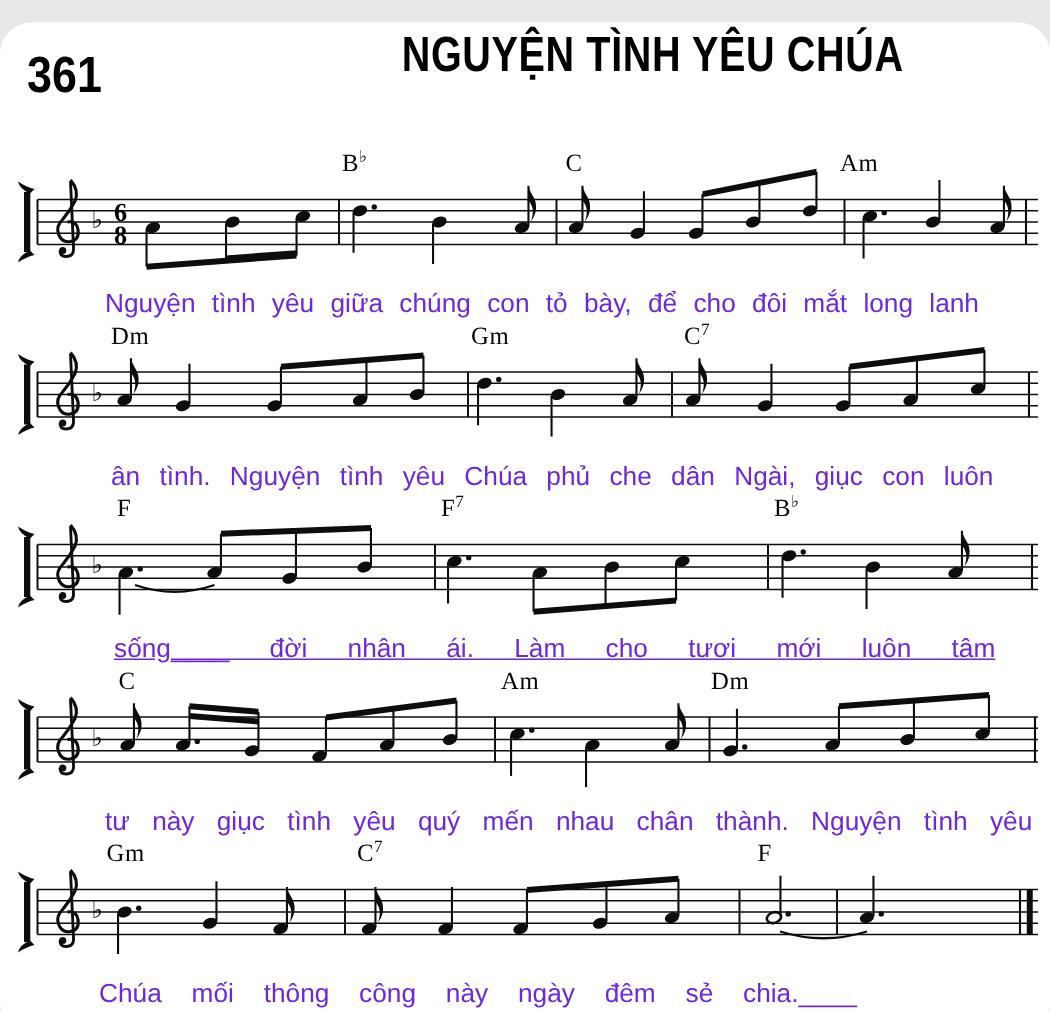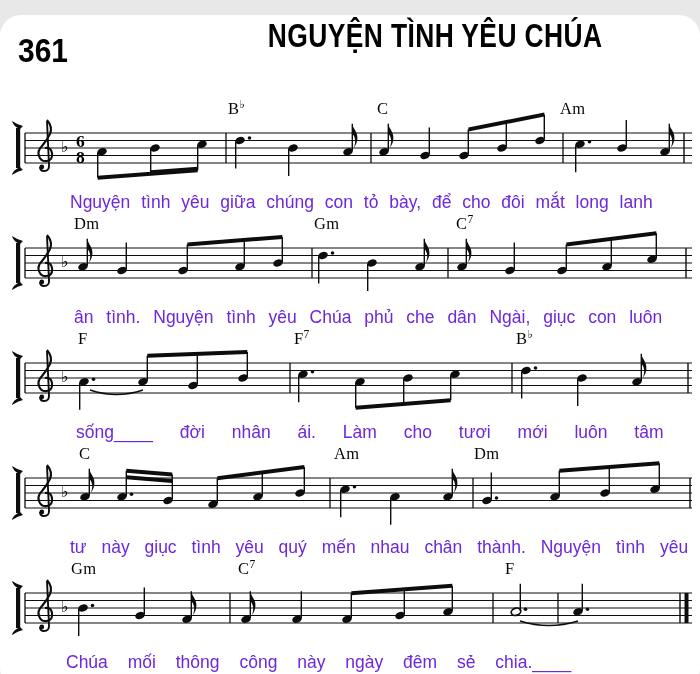--- a/index.html
+++ b/index.html
@@ -316,16 +316,16 @@
         <line x1="520.3" y1="50.75" x2="520.3" y2="23.75" stroke="#0d0d0d" stroke-width="1.4"></line>
         <circle cx="525.5" cy="49.25" r="1.8" fill="#0d0d0d"></circle>
         <ellipse cx="578" cy="51.75" rx="4.9" ry="3.5" transform="rotate(-18 578 51.75)" fill="#0d0d0d"></ellipse>
         <line x1="582.3" y1="50.75" x2="582.3" y2="23.75" stroke="#0d0d0d" stroke-width="1.4"></line>
         <circle cx="587.5" cy="49.25" r="1.8" fill="#0d0d0d"></circle>
         <path d="M520 61 Q549 70 578 61" stroke="#0d0d0d" stroke-width="1.5" fill="none"></path>
       </svg>
     </div>
 <div class="lyrics" style="left: 70px; top: 177px; word-spacing: 6px;">Nguyện tình yêu giữa chúng con tỏ bày, để cho đôi mắt long lanh</div>
     <div class="lyrics" style="left: 74px; top: 292px; word-spacing: 8px;">ân tình. Nguyện tình yêu Chúa phủ che dân Ngài, giục con luôn</div>
-    <div class="lyrics" style="left: 76px; top: 407px; word-spacing: 22px;">sống____ đời nhân ái. Làm cho tươi mới luôn tâm</div>
+    <div class="lyrics" style="left: 76px; top: 407px; word-spacing: 22px; text-decoration: underline;">sống____ đời nhân ái. Làm cho tươi mới luôn tâm</div>
     <div class="lyrics" style="left: 70px; top: 522px; word-spacing: 10px;">tư này giục tình yêu quý mến nhau chân thành. Nguyện tình yêu</div>
     <div class="lyrics" style="left: 66px; top: 637px; word-spacing: 15px; text-align: center;">Chúa mối thông công này ngày đêm sẻ chia.____</div>
   </div>
 
 </body></html>

